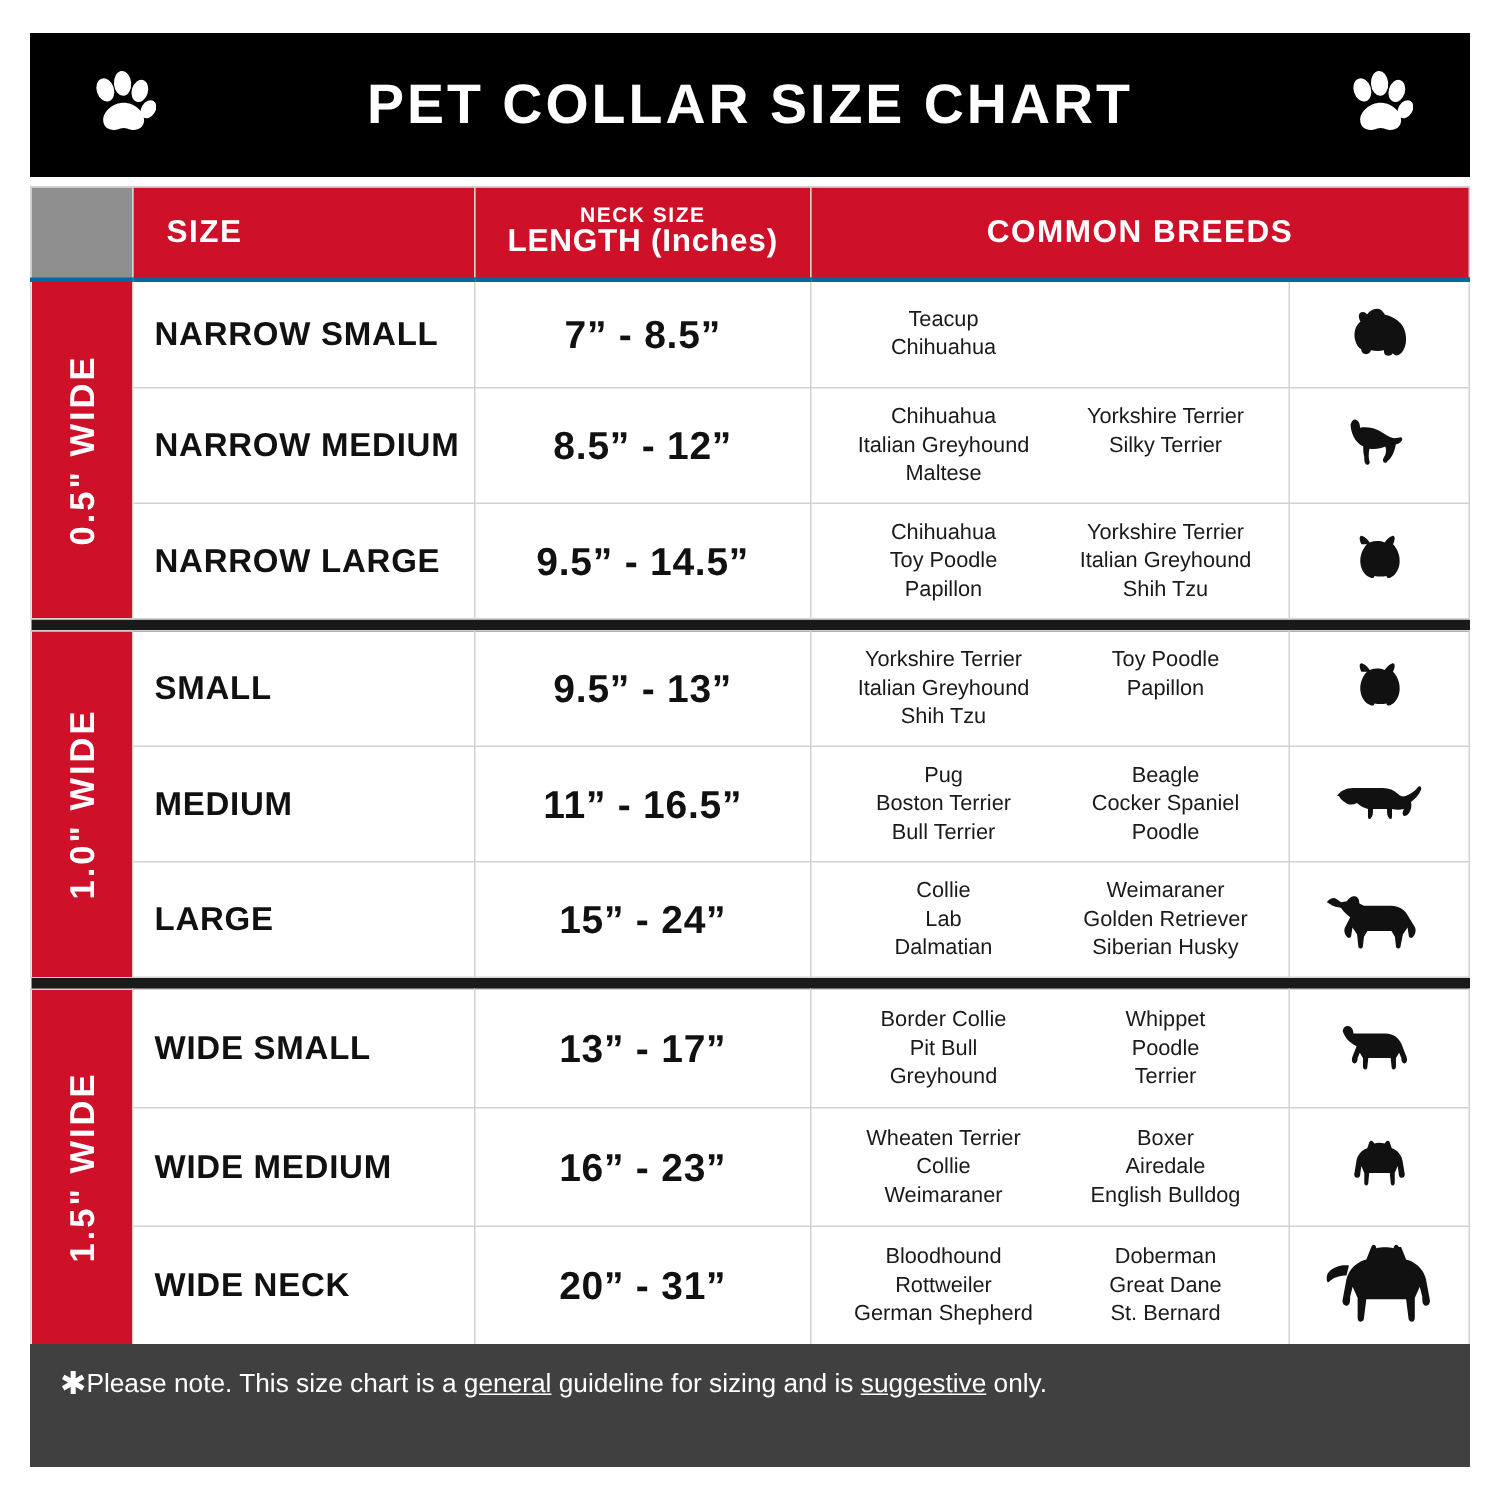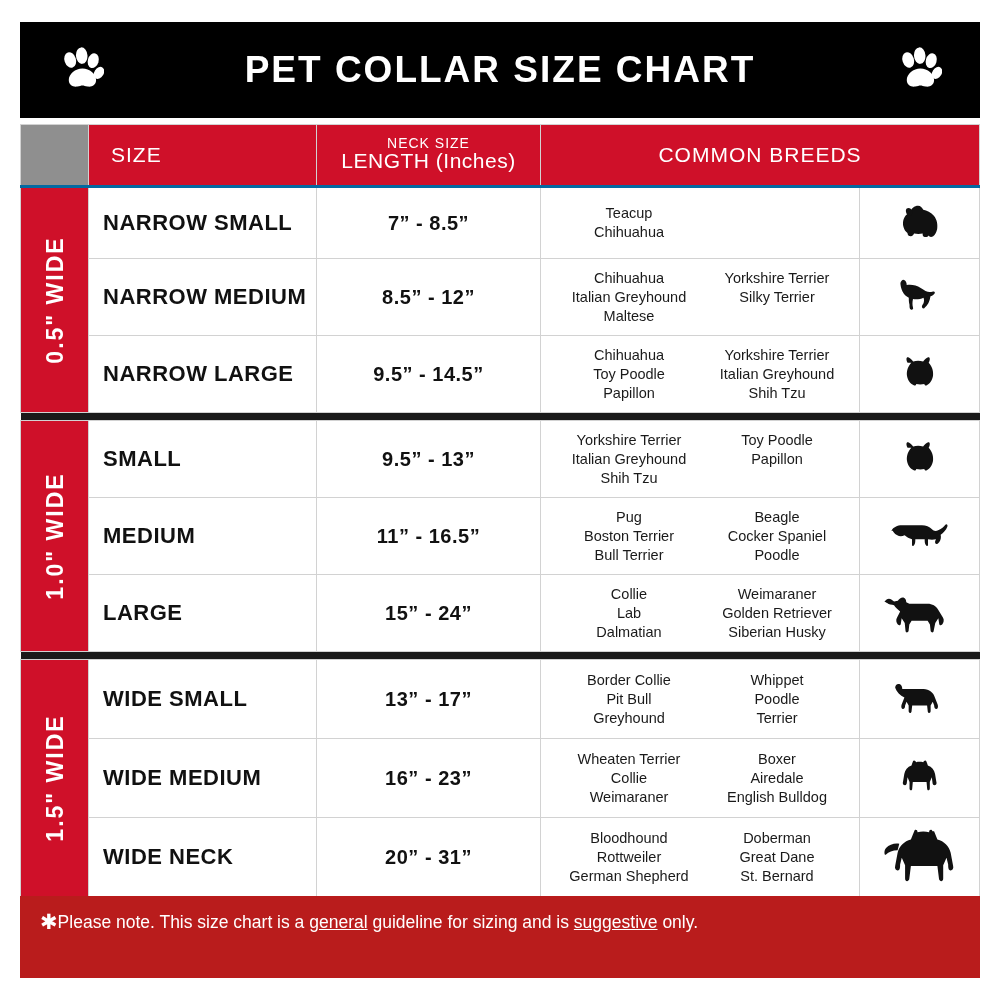--- a/index.html
+++ b/index.html
@@ -69,21 +69,21 @@
 
   
   .head-blank {
     background: #8f8f8f;
     width: 68px;
   }
   .head-cell {
     background: #cf1029;
     color: #ffffff;
     text-align: center;
-    font-weight: normal;
+    font-weight: bold;
     height: 60px;
     border-color: #cf1029;
   }
   .head-size { font-size: 21px; letter-spacing: 1px; text-align: left; padding-left: 22px !important; }
   .head-len-small {
     font-size: 14px;
     letter-spacing: 1px;
     line-height: 12px;
   }
   .head-len-big {
@@ -116,21 +116,21 @@
   
   .c-size {
     font-size: 22px;
     font-weight: bold;
     color: #111111;
     letter-spacing: 0.5px;
     padding-left: 14px !important;
     width: 228px;
   }
   .c-len {
-    font-size: 20px;
+    font-size: 26px;
     font-weight: bold;
     color: #111111;
     text-align: center;
     letter-spacing: 0.5px;
     width: 224px;
   }
   .c-breeds {
     padding: 6px 0 6px 14px !important;
     text-align: center;
   }
@@ -159,21 +159,21 @@
   }
   .grp-top td { border-top: 3px solid #0369a1; }
 
   
   .note {
     position: absolute;
     left: 20px;
     bottom: 22px;
     width: 960px;
     height: 82px;
-    background: #b91c1c;
+    background: #404040;
     color: #ffffff;
     box-sizing: border-box;
     padding: 12px 20px 0 20px;
   }
   .note-line {
     font-size: 17.5px;
     line-height: 28px;
     color: #ffffff;
     white-space: nowrap;
   }

